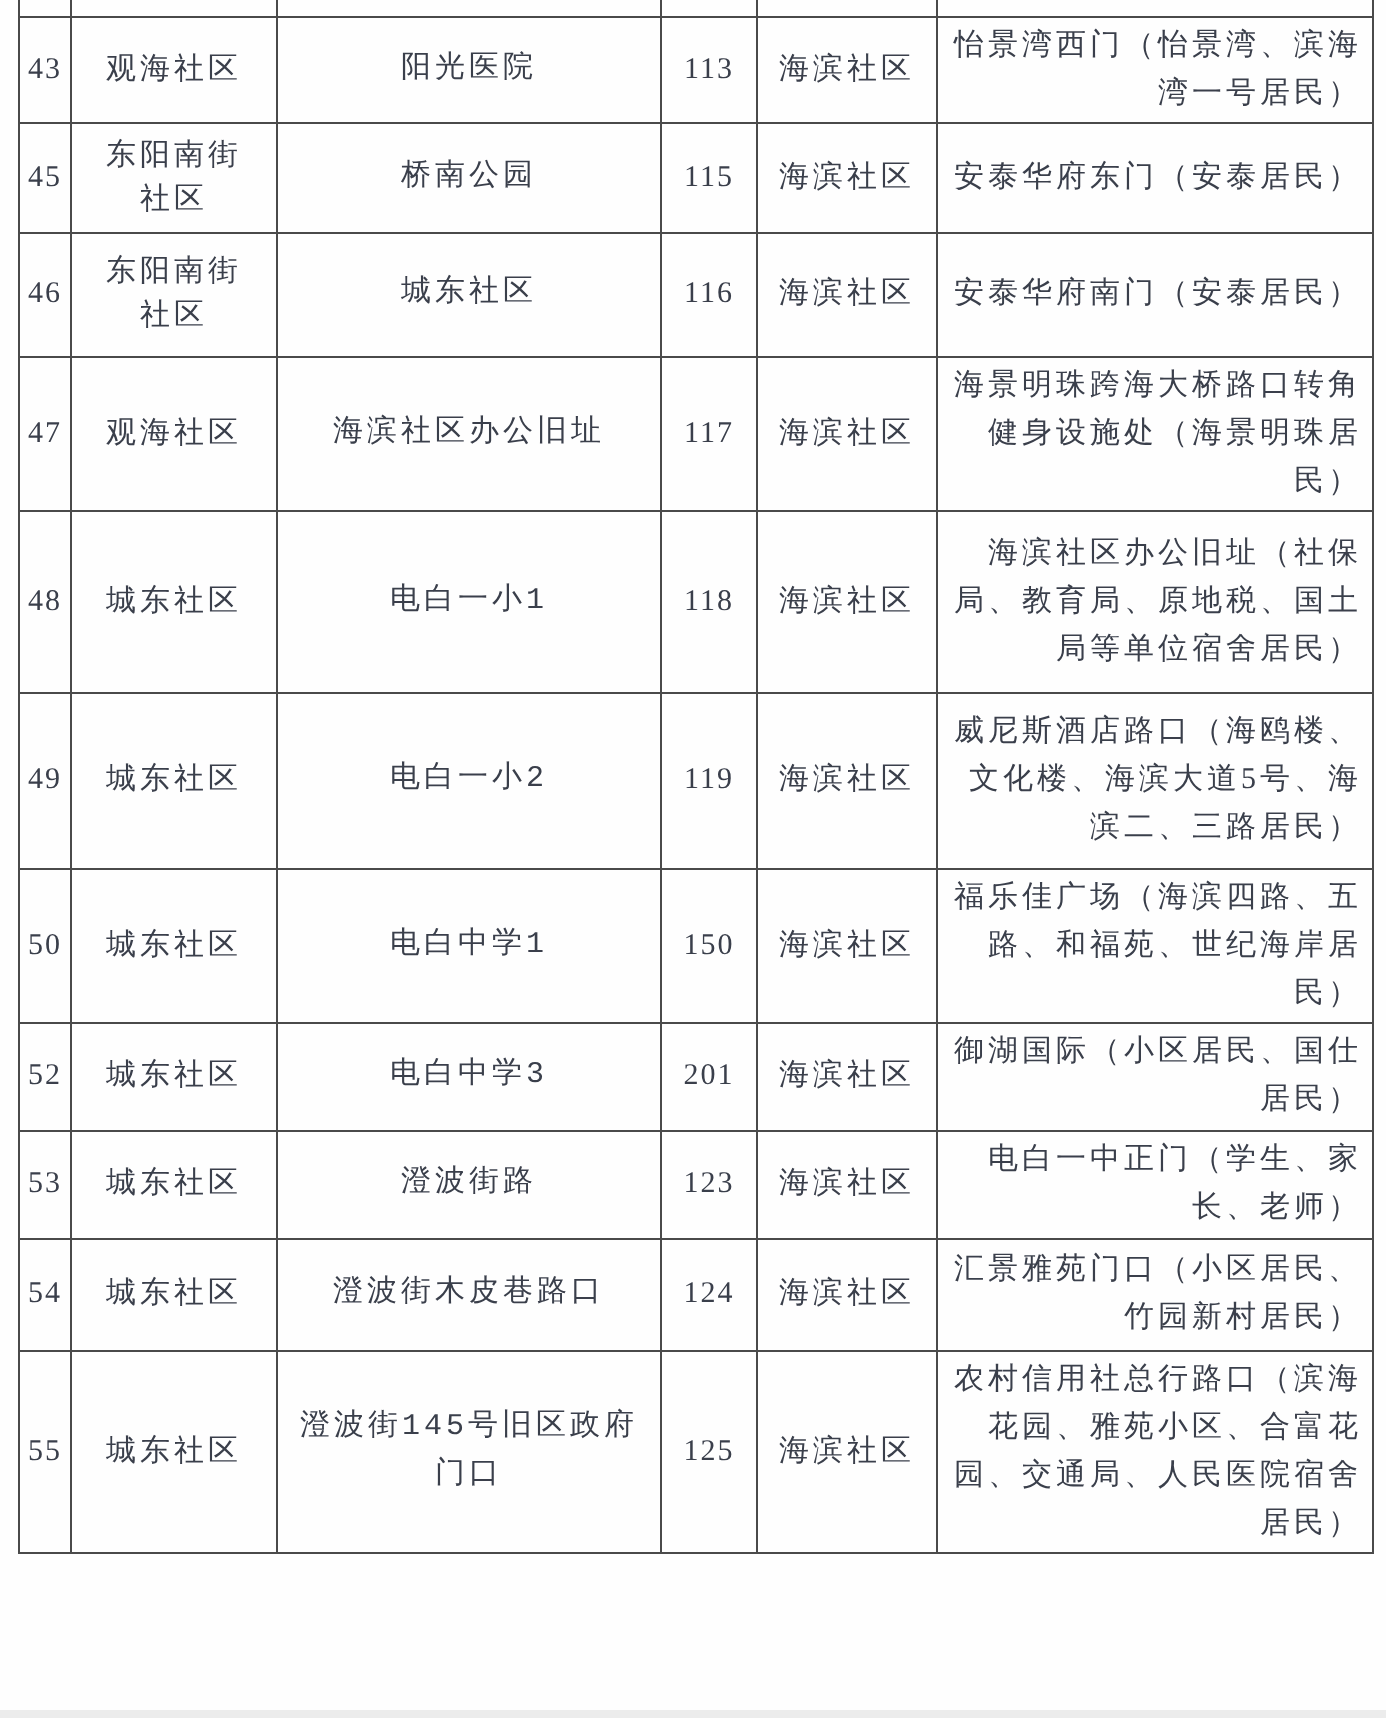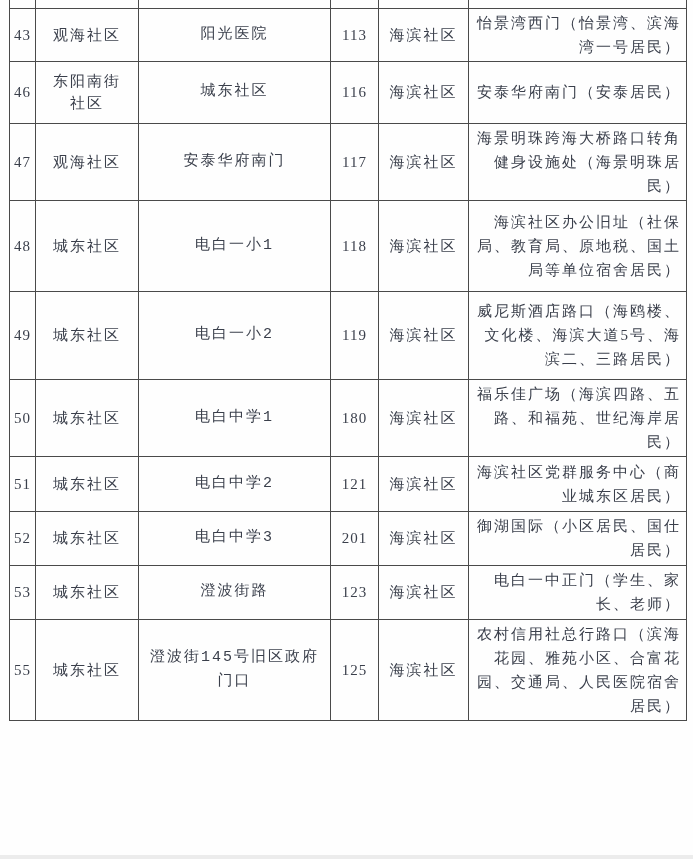--- a/index.html
+++ b/index.html
@@ -83,32 +83,40 @@
       </tr>
 
       <tr style="height: 50px;">
           <td class="num">43</td>
           <td class="community">观海社区</td>
           <td class="name">阳光医院</td>
           <td class="num">113</td>
           <td class="community">海滨社区</td>
           <td class="desc">怡景湾西门（怡景湾、滨海湾一号居民）</td>
         </tr>
+        <tr style="height: 55px;">
+          <td class="num">45</td>
+          <td class="community">东阳南街社区</td>
+          <td class="name">桥南公园</td>
+          <td class="num">115</td>
+          <td class="community">海滨社区</td>
+          <td class="desc">安泰华府东门（安泰居民）</td>
+        </tr>
         <tr style="height: 62px;">
           <td class="num">46</td>
           <td class="community">东阳南街社区</td>
           <td class="name">城东社区</td>
           <td class="num">116</td>
           <td class="community">海滨社区</td>
           <td class="desc">安泰华府南门（安泰居民）</td>
         </tr>
         <tr style="height: 58px;">
           <td class="num">47</td>
           <td class="community">观海社区</td>
-          <td class="name">安泰华府南门</td>
+          <td class="name">海滨社区办公旧址</td>
           <td class="num">117</td>
           <td class="community">海滨社区</td>
           <td class="desc">海景明珠跨海大桥路口转角健身设施处（海景明珠居民）</td>
         </tr>
         <tr style="height: 91px;">
           <td class="num">48</td>
           <td class="community">城东社区</td>
           <td class="name">电白一小1</td>
           <td class="num">118</td>
           <td class="community">海滨社区</td>
@@ -119,48 +127,48 @@
           <td class="community">城东社区</td>
           <td class="name">电白一小2</td>
           <td class="num">119</td>
           <td class="community">海滨社区</td>
           <td class="desc">威尼斯酒店路口（海鸥楼、文化楼、海滨大道5号、海滨二、三路居民）</td>
         </tr>
         <tr style="height: 67px;">
           <td class="num">50</td>
           <td class="community">城东社区</td>
           <td class="name">电白中学1</td>
-          <td class="num">180</td>
+          <td class="num">150</td>
           <td class="community">海滨社区</td>
           <td class="desc">福乐佳广场（海滨四路、五路、和福苑、世纪海岸居民）</td>
-        </tr>
-        <tr style="height: 55px;">
-          <td class="num">51</td>
-          <td class="community">城东社区</td>
-          <td class="name">电白中学2</td>
-          <td class="num">121</td>
-          <td class="community">海滨社区</td>
-          <td class="desc">海滨社区党群服务中心（商业城东区居民）</td>
         </tr>
         <tr style="height: 54px;">
           <td class="num">52</td>
           <td class="community">城东社区</td>
           <td class="name">电白中学3</td>
           <td class="num">201</td>
           <td class="community">海滨社区</td>
           <td class="desc">御湖国际（小区居民、国仕居民）</td>
         </tr>
         <tr style="height: 54px;">
           <td class="num">53</td>
           <td class="community">城东社区</td>
           <td class="name">澄波街路</td>
           <td class="num">123</td>
           <td class="community">海滨社区</td>
           <td class="desc">电白一中正门（学生、家长、老师）</td>
         </tr>
+        <tr style="height: 56px;">
+          <td class="num">54</td>
+          <td class="community">城东社区</td>
+          <td class="name">澄波街木皮巷路口</td>
+          <td class="num">124</td>
+          <td class="community">海滨社区</td>
+          <td class="desc">汇景雅苑门口（小区居民、竹园新村居民）</td>
+        </tr>
         <tr style="height: 88px;">
           <td class="num">55</td>
           <td class="community">城东社区</td>
           <td class="name">澄波街145号旧区政府门口</td>
           <td class="num">125</td>
           <td class="community">海滨社区</td>
           <td class="desc">农村信用社总行路口（滨海花园、雅苑小区、合富花园、交通局、人民医院宿舍居民）</td>
         </tr>
     </tbody>
   </table>

